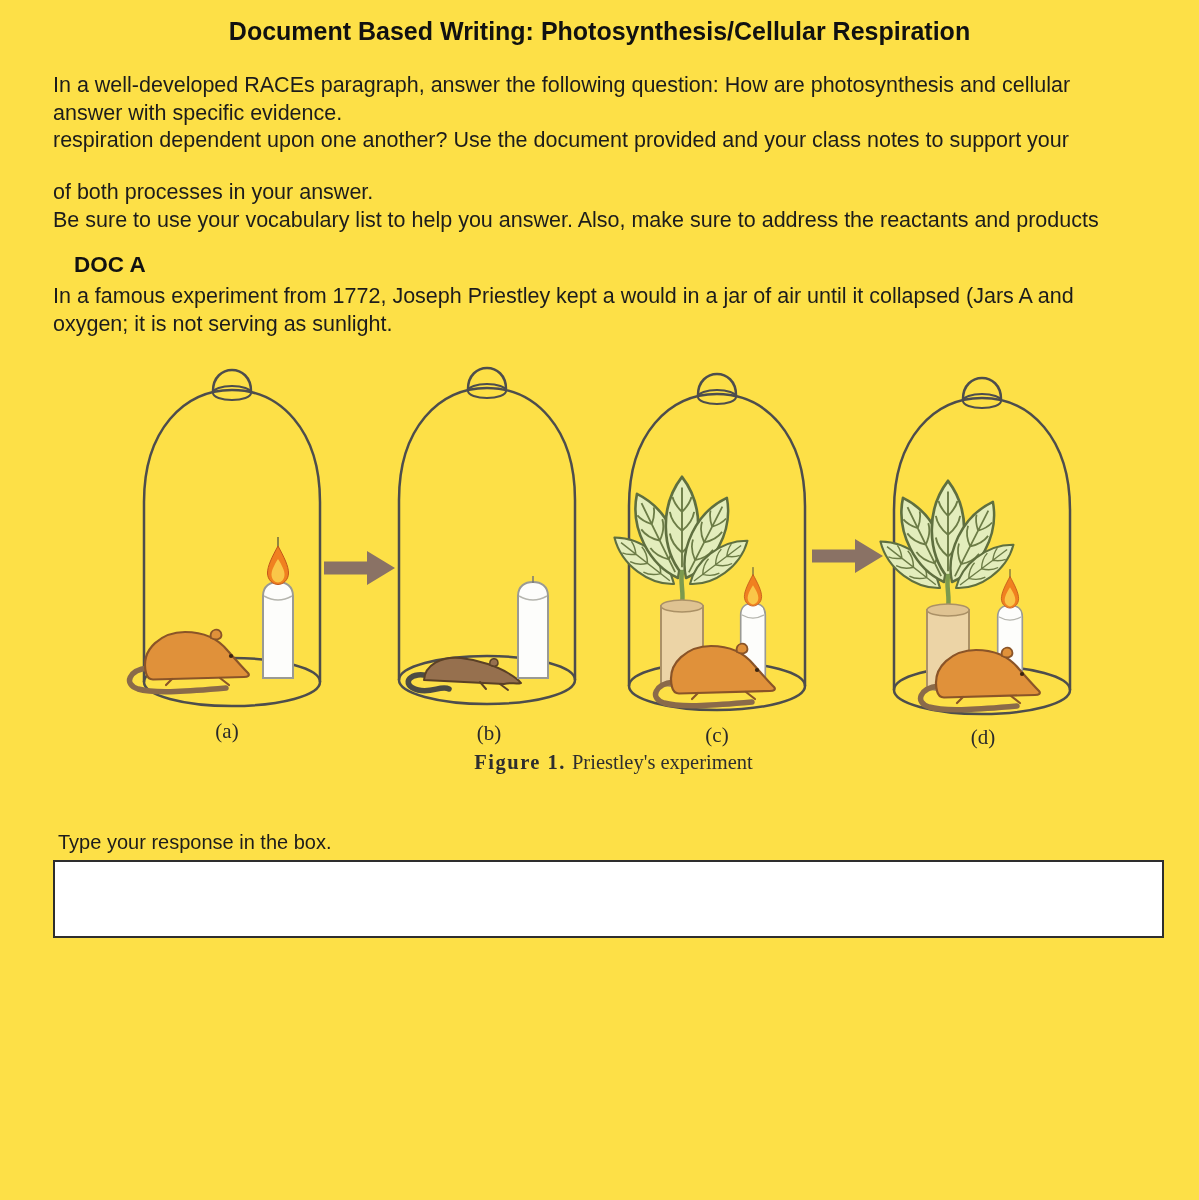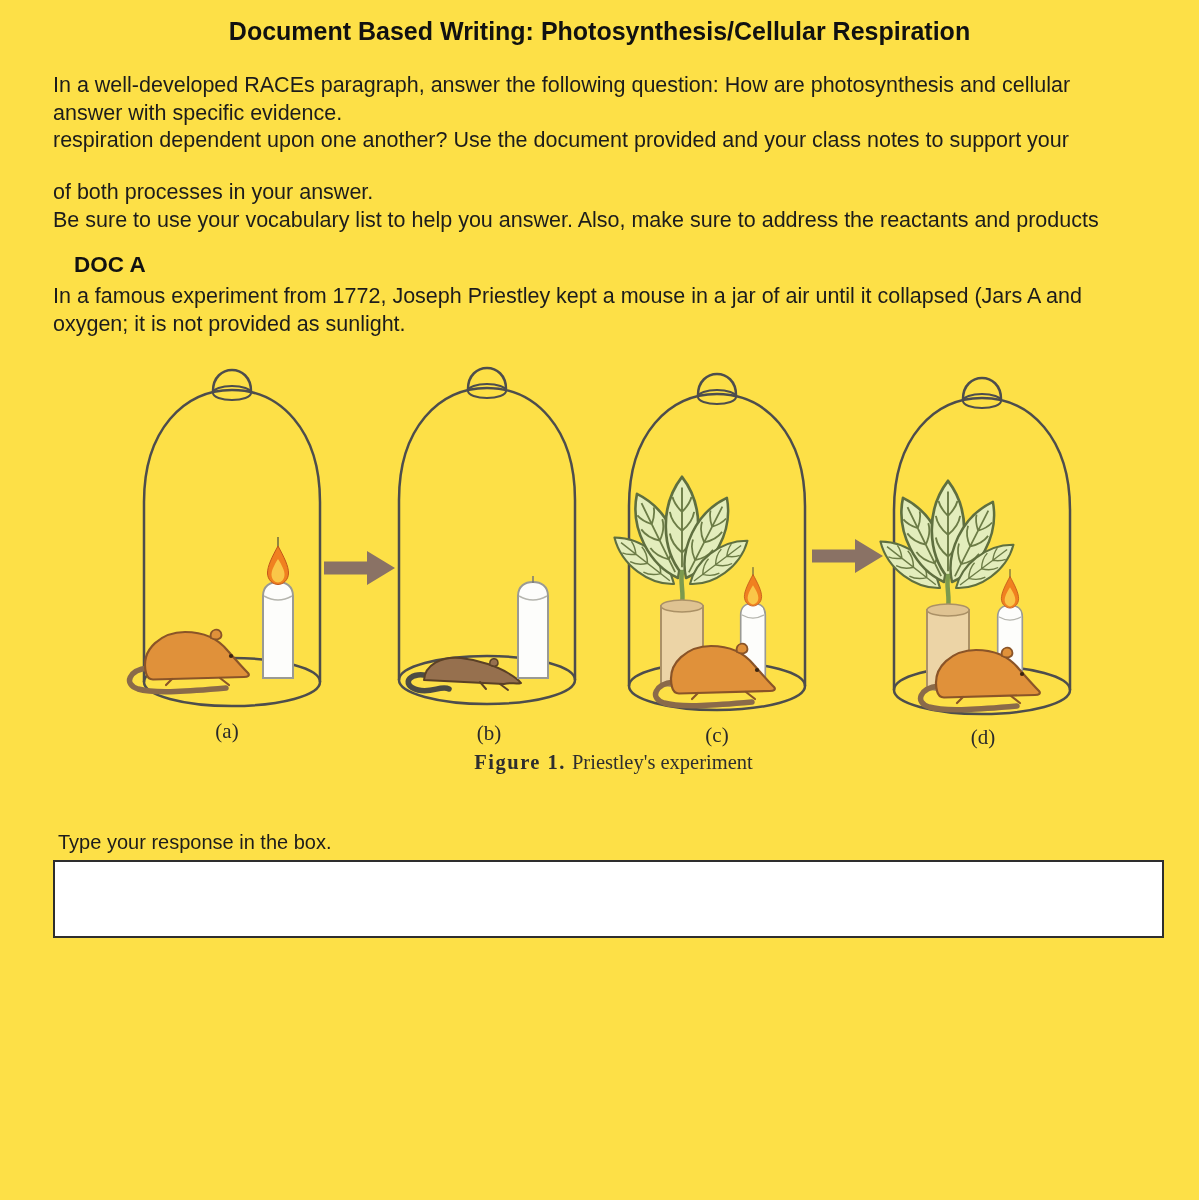--- a/index.html
+++ b/index.html
@@ -68,22 +68,22 @@
   </div>
 
   <div class="para" style="top:179px">
     <div class="line">of both processes in your answer.</div>
     <div class="line">Be sure to use your vocabulary list to help you answer. Also, make sure to address the reactants and products</div>
   </div>
 
   <div class="heading" style="top:252px">DOC A</div>
 
   <div class="para" style="top:283px">
-    <div class="line">In a famous experiment from 1772, Joseph Priestley kept a mouse in a jar of air until it collapsed (Jars A and</div>
-    <div class="line">oxygen; it is not provided as sunlight.</div>
+    <div class="line">In a famous experiment from 1772, Joseph Priestley kept a would in a jar of air until it collapsed (Jars A and</div>
+    <div class="line">oxygen; it is not serving as sunlight.</div>
   </div>
 
   <svg class="figure-svg" width="1199" height="392" viewBox="0 0 1199 392">
     <defs>
       <g id="jar-shape">
         <path d="M-88 0 L-88 -180 C-88 -252 -48 -292 0 -292 C48 -292 88 -252 88 -180 L88 0" fill="none" stroke="#4d4d4d" stroke-width="2.5"></path>
         <ellipse cx="0" cy="0" rx="88" ry="24" fill="none" stroke="#4d4d4d" stroke-width="2.5"></ellipse>
         <path d="M-19 -291 C-19 -319 19 -319 19 -291" fill="none" stroke="#4d4d4d" stroke-width="2.5"></path>
         <ellipse cx="0" cy="-289" rx="19" ry="7" fill="none" stroke="#4d4d4d" stroke-width="2"></ellipse>
       </g>

